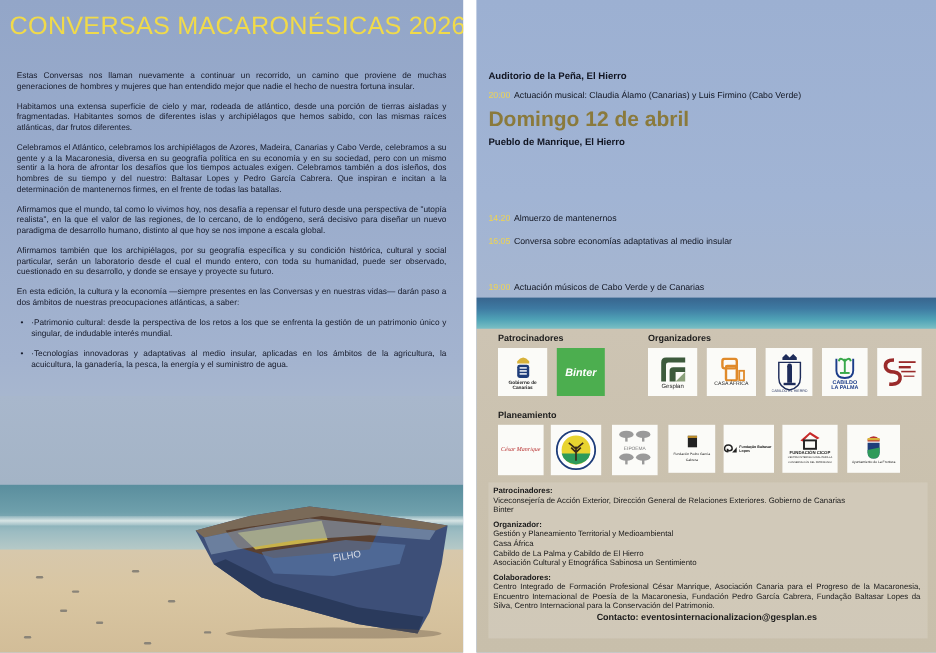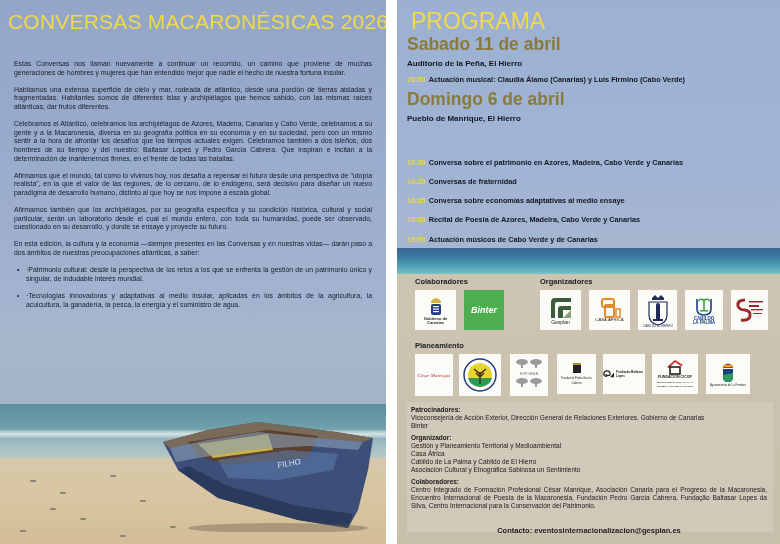--- a/index.html
+++ b/index.html
@@ -31,41 +31,41 @@
       background: linear-gradient(180deg, rgba(230,238,238,0.2), rgba(236,242,240,0.8), rgba(230,238,238,0.2)); }
     .sand { position: absolute; left: 0; top: 128px; width: 100%; height: 86px;
       background: linear-gradient(180deg, #d7c8ac 0%, #d9c6a2 40%, #d2bd98 100%); }
     .stone { position: absolute; width: 6px; height: 2px; background: #8a8478; border-radius: 1px; }
     .boat { position: absolute; left: 158px; top: 80px; width: 220px; height: 122px; }
 
     
     .prog-title { position: absolute; left: 14px; top: 8px; font-size: 23px; color: #f0da4a; }
     .day { position: absolute; left: 10px; font-size: 17.5px; font-weight: bold; color: #8a7a3c; }
     .venue { position: absolute; left: 10px; font-size: 8px; font-weight: bold; color: #111522; }
-    .event { position: absolute; left: 10px; font-size: 7.3px; line-height: 9.5px; color: #111522; white-space: nowrap; font-weight: bold; }
+    .event { position: absolute; left: 10px; font-size: 7.3px; line-height: 9.5px; color: #111522; white-space: nowrap; }
     .event .time { color: #efd451; margin-right: 3px; }
     .event .sub { display: block; padding-left: 25px; }
 
     .beach-strip { position: absolute; left: 0; top: 248px; width: 100%; height: 26px;
       background: linear-gradient(180deg, #38658e 0%, #3e7aa2 35%, #4fa2b6 70%, #7bc0c4 100%); }
     .sponsors-area { position: absolute; left: 0; top: 274px; width: 100%; height: 270px;
       background: linear-gradient(180deg, #cdc4b3 0%, #cac1ae 50%, #c8bfab 100%); }
 
     .section-label { position: absolute; font-size: 7.5px; font-weight: bold; color: #1c1c1c; }
     .logo { position: absolute; background: #fbfbf8; display: flex; flex-direction: column;
       align-items: center; justify-content: center; overflow: hidden; }
     .logo-cap { font-size: 4px; color: #222; text-align: center; line-height: 4.5px; font-weight: bold; }
 
     .credits { position: absolute; left: 10px; top: 402px; width: 366px; height: 130px;
       background: rgba(215,208,194,0.55); }
     .credits-inner { position: absolute; left: 4px; top: 4px; width: 356px; font-size: 6.5px; line-height: 8px; color: #1a1a1a; }
     .credits-inner .h { font-weight: bold; }
     .credits-inner .blk { margin-bottom: 4px; }
     .credits-inner .just { text-align: justify; }
-    .contact { display: block; text-align: center; font-weight: bold; font-size: 7.5px; margin-top: 17px; }
+    .contact { display: block; text-align: center; font-weight: bold; font-size: 7.5px; margin-top: 1px; }
   </style>
 </head>
 <body>
 
 <div class="page page-left">
   <div class="main-title">CONVERSAS MACARONÉSICAS 2026</div>
 
   <div class="intro">
     <p>Estas Conversas nos llaman nuevamente a continuar un recorrido, un camino que proviene de muchas generaciones de hombres y mujeres que han entendido mejor que nadie el hecho de nuestra fortuna insular.</p>
     <p>Habitamos una extensa superficie de cielo y mar, rodeada de atlántico, desde una porción de tierras aisladas y fragmentadas. Habitantes somos de diferentes islas y archipiélagos que hemos sabido, con las mismas raíces atlánticas, dar frutos diferentes.</p>
@@ -101,51 +101,43 @@
       <polygon points="12,38 50,30 100,22 160,28 205,32 200,40 150,36 90,40 40,48 18,52" fill="#8aa0b8" opacity="0.6"></polygon>
       <polygon points="20,60 60,88 140,110 190,118 195,104 140,96 70,76 30,56" fill="#2a3a5c"></polygon>
       <polygon points="60,50 130,40 180,44 175,60 120,70 70,68" fill="#5a7aa8" opacity="0.6"></polygon>
       <text x="120" y="58" font-size="8" fill="#d8dce4" font-family="Liberation Sans, sans-serif" transform="rotate(-10 120 58)">FILHO</text>
       <ellipse cx="120" cy="118" rx="90" ry="5" fill="#6a5a48" opacity="0.4"></ellipse>
     </svg>
   </div>
 </div>
 
 <div class="page page-right">
-  <div class="prog-title">PROGRAMA</div>
-
-  <div class="day" style="top:34px">Sabado 11 de abril</div>
+
   <div class="venue" style="top:59px">Auditorio de la Peña, El Hierro</div>
   <div class="event" style="top:75px">
     <span class="time">20:00</span><span>Actuación musical: Claudia Álamo (Canarias)  y Luis Firmino (Cabo Verde)</span>
   </div>
 
-  <div class="day" style="top:89px">Domingo 6 de abril</div>
+  <div class="day" style="top:89px">Domingo 12 de abril</div>
   <div class="venue" style="top:114px">Pueblo de Manrique, El Hierro</div>
 
-  <div class="event" style="top:158px">
-    <span class="time">10:30</span><span>Conversa sobre el patrimonio en Azores, Madeira, Cabo Verde y Canarias</span>
-  </div>
   <div class="event" style="top:177px">
-    <span class="time">14:20</span><span>Conversas de fraternidad</span>
+    <span class="time">14:20</span><span>Almuerzo de mantenernos</span>
   </div>
   <div class="event" style="top:196px">
-    <span class="time">16:05</span><span>Conversa sobre economías adaptativas al medio ensaye</span>
-  </div>
-  <div class="event" style="top:215px">
-    <span class="time">18:00</span><span>Recital de Poesía de Azores, Madeira, Cabo Verde y Canarias</span>
+    <span class="time">16:05</span><span>Conversa sobre economías adaptativas al medio insular</span>
   </div>
   <div class="event" style="top:235px">
     <span class="time">19:00</span><span>Actuación músicos de Cabo Verde y de Canarias</span>
   </div>
 
   <div class="beach-strip"></div>
   <div class="sponsors-area"></div>
 
-  <div class="section-label" style="left:18px;top:277px">Colaboradores</div>
+  <div class="section-label" style="left:18px;top:277px">Patrocinadores</div>
   <div class="section-label" style="left:143px;top:277px">Organizadores</div>
 
   <div class="logo" style="left:18px;top:290px;width:41px;height:40px">
     <svg width="16" height="22" viewBox="0 0 16 22">
       <path d="M3,6 Q8,0 13,6 L13,8 L3,8 Z" fill="#d8b23a"></path>
       <rect x="3" y="9" width="10" height="11" rx="2" fill="#1e3d7a"></rect>
       <rect x="5" y="11" width="6" height="1.2" fill="#fff"></rect>
       <rect x="5" y="13.5" width="6" height="1.2" fill="#fff"></rect>
       <rect x="5" y="16" width="6" height="1.2" fill="#fff"></rect>
     </svg>

